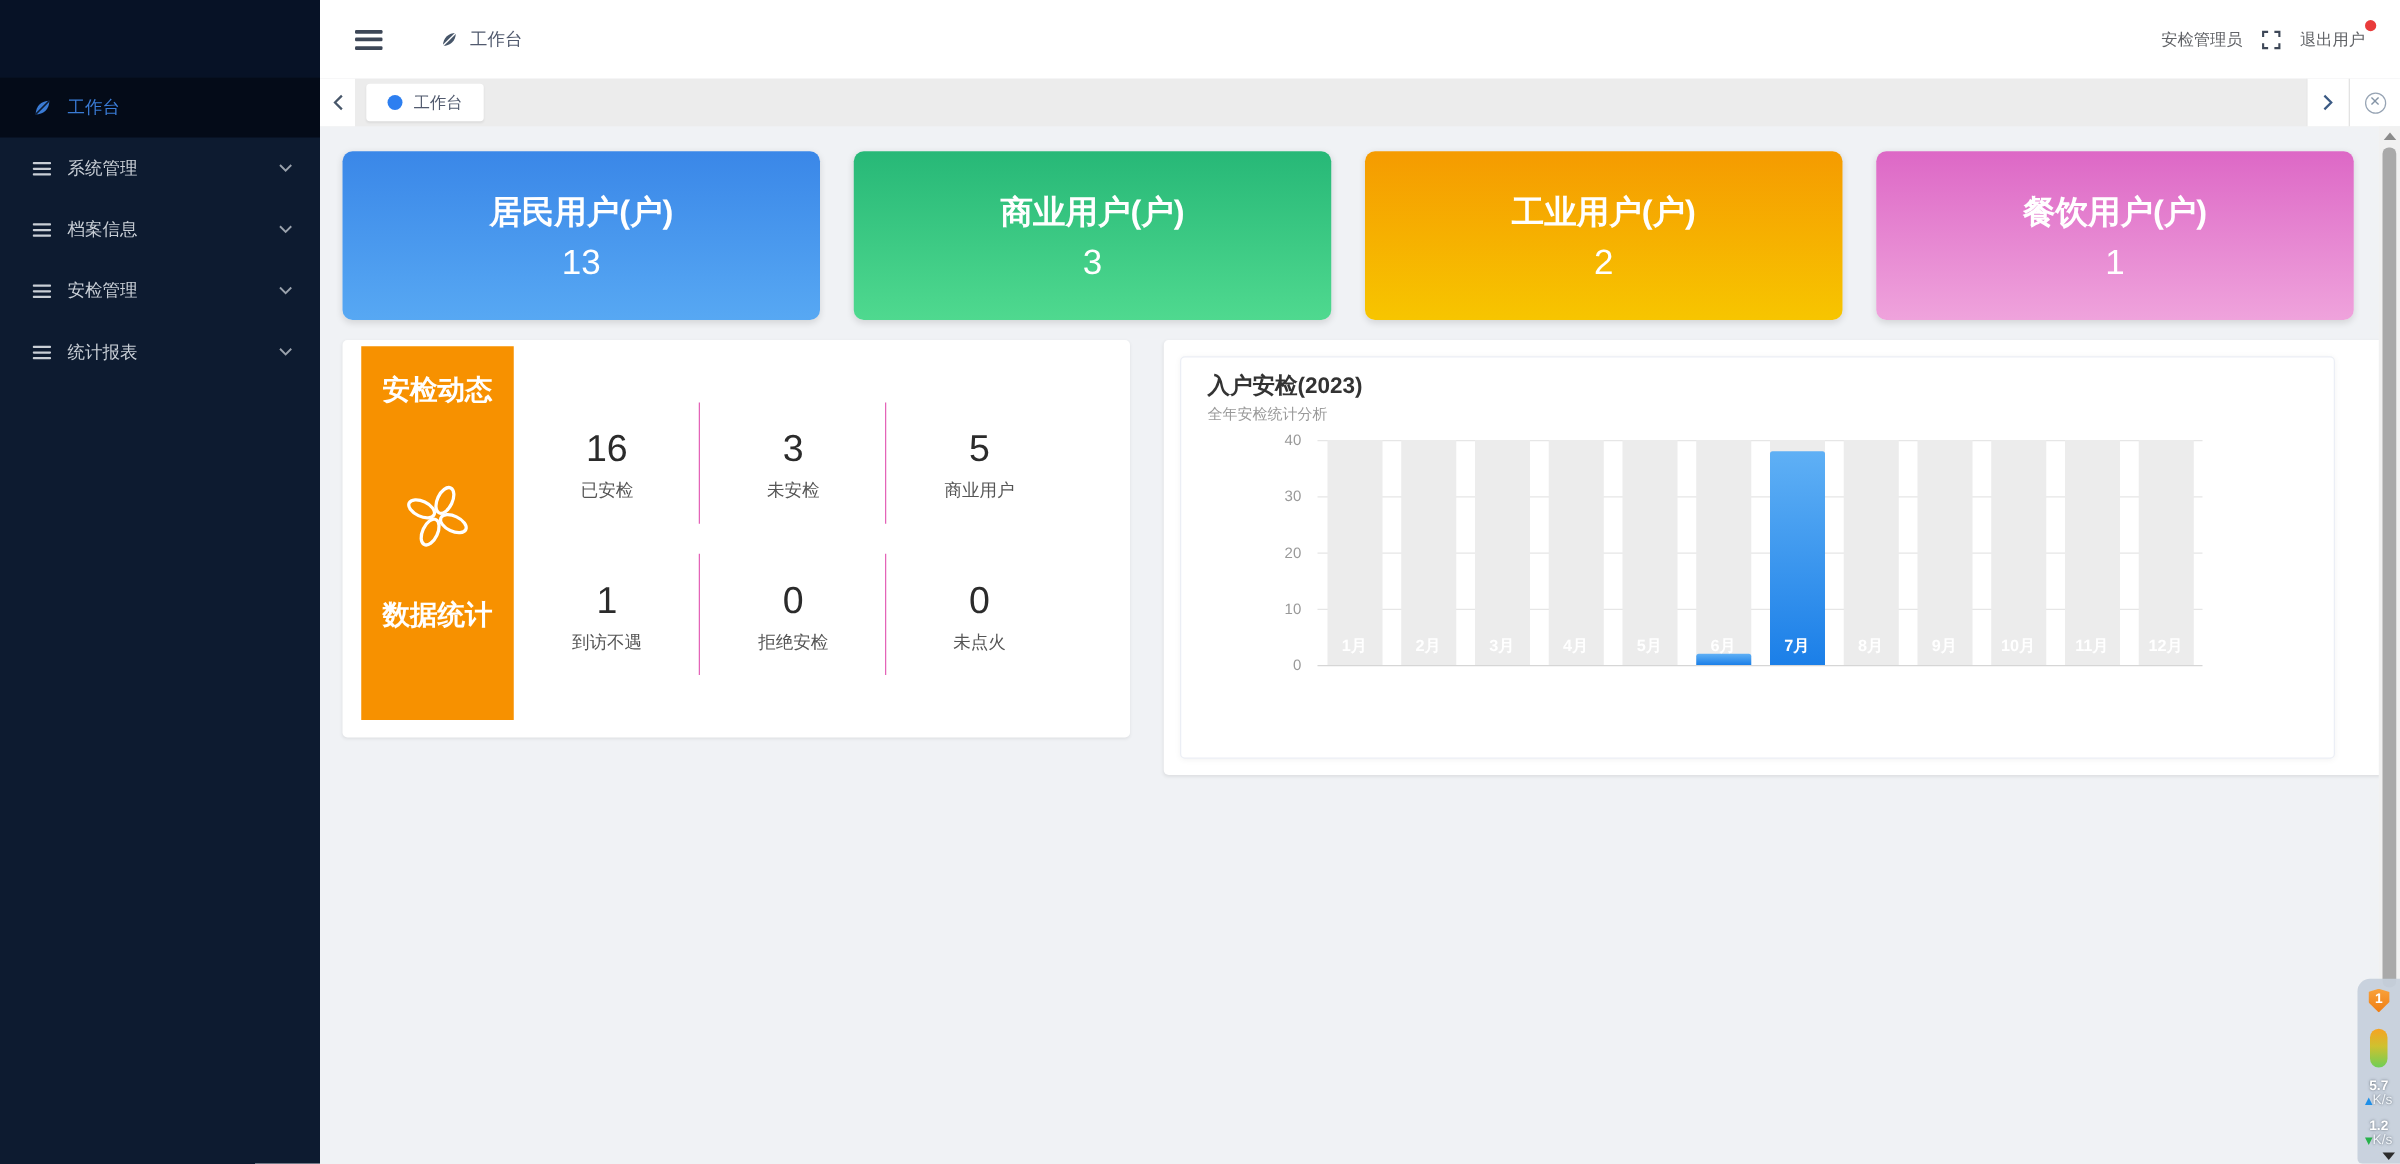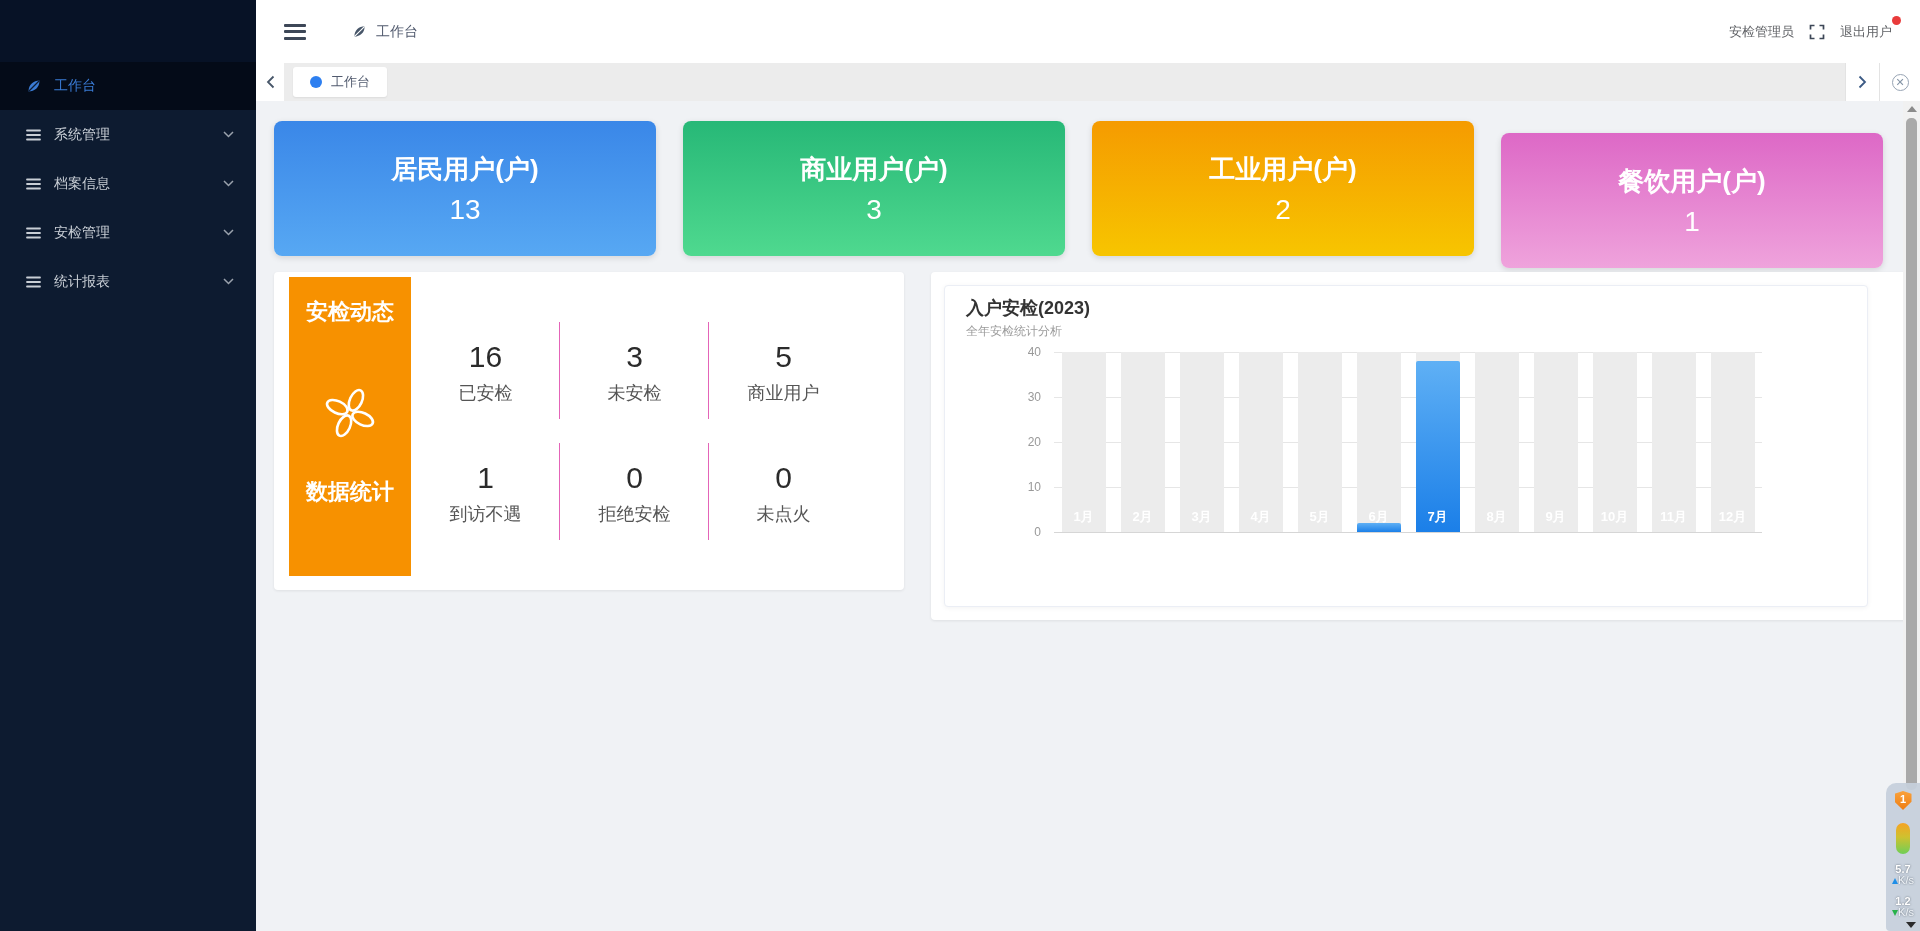--- a/index.html
+++ b/index.html
@@ -42,21 +42,21 @@
 
   
   .stats-card { position:absolute; left:274px; top:272px; width:630px; height:318px; background:#fff; border-radius:4px; box-shadow:0 1px 3px rgba(0,0,0,.08); }
   .banner { position:absolute; left:15px; top:5px; width:122px; height:299px; color:#fff; text-align:center; }
   .banner .b-top { position:absolute; top:20px; width:100%; font-size:22px; font-weight:bold; }
   .banner .b-bottom { position:absolute; top:200px; width:100%; font-size:22px; font-weight:bold; }
   .banner .pin { position:absolute; top:105px; left:50%; transform:translateX(-50%); }
   .stats-grid { position:absolute; left:137px; right:46px; top:40px; bottom:36px; display:grid; grid-template-columns:1fr 1fr 1fr; grid-template-rows:1fr 1fr; }
   .stat-cell { position:relative; display:flex; flex-direction:column; align-items:center; justify-content:center; gap:7px; }
   .stat-cell .num { font-size:30px; color:#2b2b2b; }
-  .stat-cell .lbl { font-size:18px; color:#555; }
+  .stat-cell .lbl { font-size:14px; color:#555; }
   .stat-cell.divided::after { content:""; position:absolute; right:0; top:10px; bottom:14px; width:1px; }
 
   
   .chart-card { position:absolute; left:931px; top:272px; width:997px; height:348px; background:#fff; border-radius:4px; box-shadow:0 1px 3px rgba(0,0,0,.08); }
   .chart-box { position:absolute; left:13px; top:13px; width:924px; height:322px; background:#fff; border:1px solid #ebeef5; border-radius:4px; box-shadow:0 1px 5px rgba(0,0,0,.05); }
   .chart-title { position:absolute; left:21px; top:10px; font-size:18px; font-weight:bold; color:#333; }
   .chart-sub { position:absolute; left:21px; top:37px; font-size:12px; color:#9a9a9a; }
   .plot { position:absolute; left:109px; right:105px; top:66px; height:180px; }
   .gridline { position:absolute; left:0; right:0; height:1px; background:#e6e6e6; }
   .gridline.base { background:#d6d6d6; }
@@ -238,21 +238,21 @@
     <div class="v">13</div>
   </div>
     <div class="stat-card" style="background: linear-gradient(rgb(39, 184, 119), rgb(79, 217, 143));">
     <div class="t">商业用户(户)</div>
     <div class="v">3</div>
   </div>
     <div class="stat-card" style="background: linear-gradient(rgb(245, 155, 1), rgb(247, 197, 0));">
     <div class="t">工业用户(户)</div>
     <div class="v">2</div>
   </div>
-    <div class="stat-card" style="background: linear-gradient(rgb(221, 104, 198), rgb(239, 163, 220)); margin-top: 12px;">
+    <div class="stat-card" style="background: linear-gradient(rgb(221, 104, 198), rgb(239, 163, 220));">
     <div class="t">餐饮用户(户)</div>
     <div class="v">1</div>
   </div>
   </div>
 
 <section class="stats-card">
   <div class="banner" style="background: rgb(247, 145, 0);">
     <div class="b-top">安检动态</div>
     <span class="pin">
       <svg width="62" height="62" viewBox="0 0 62 62">

